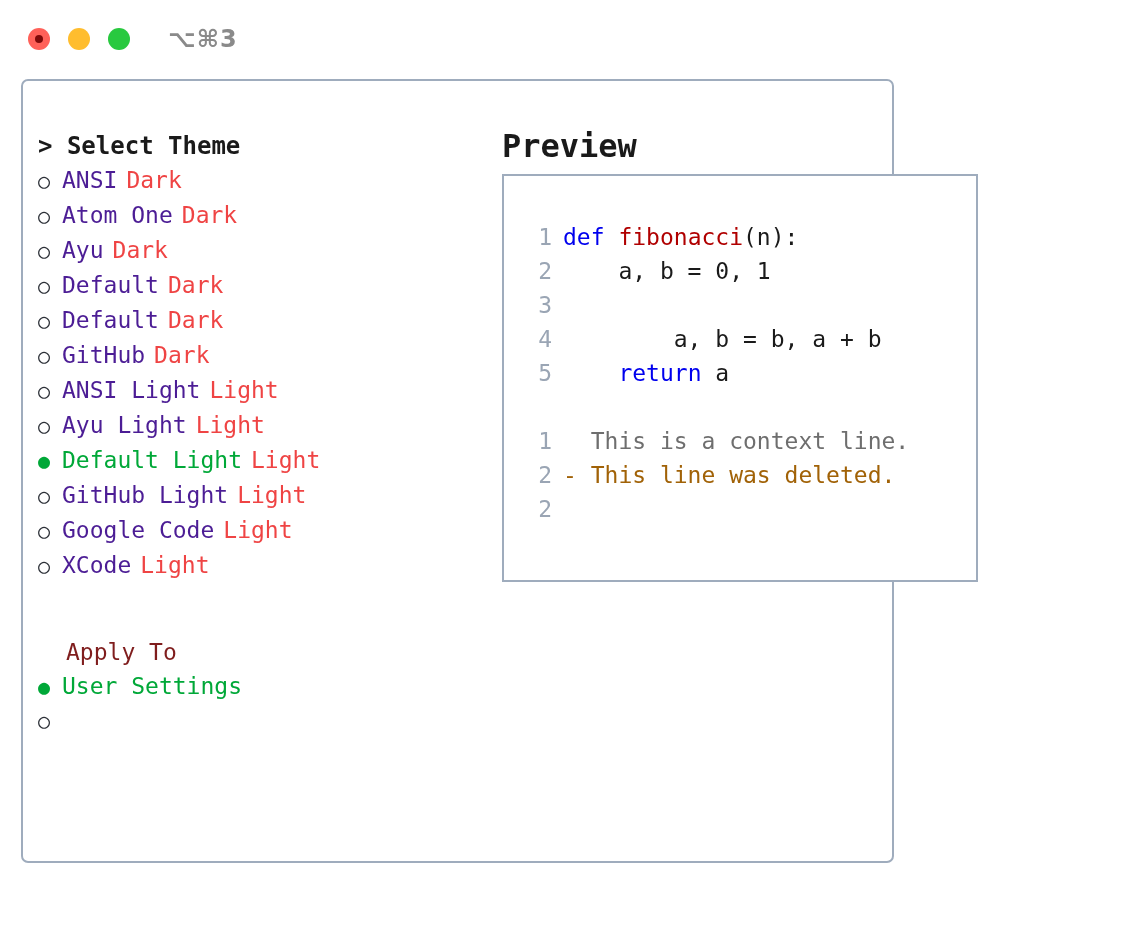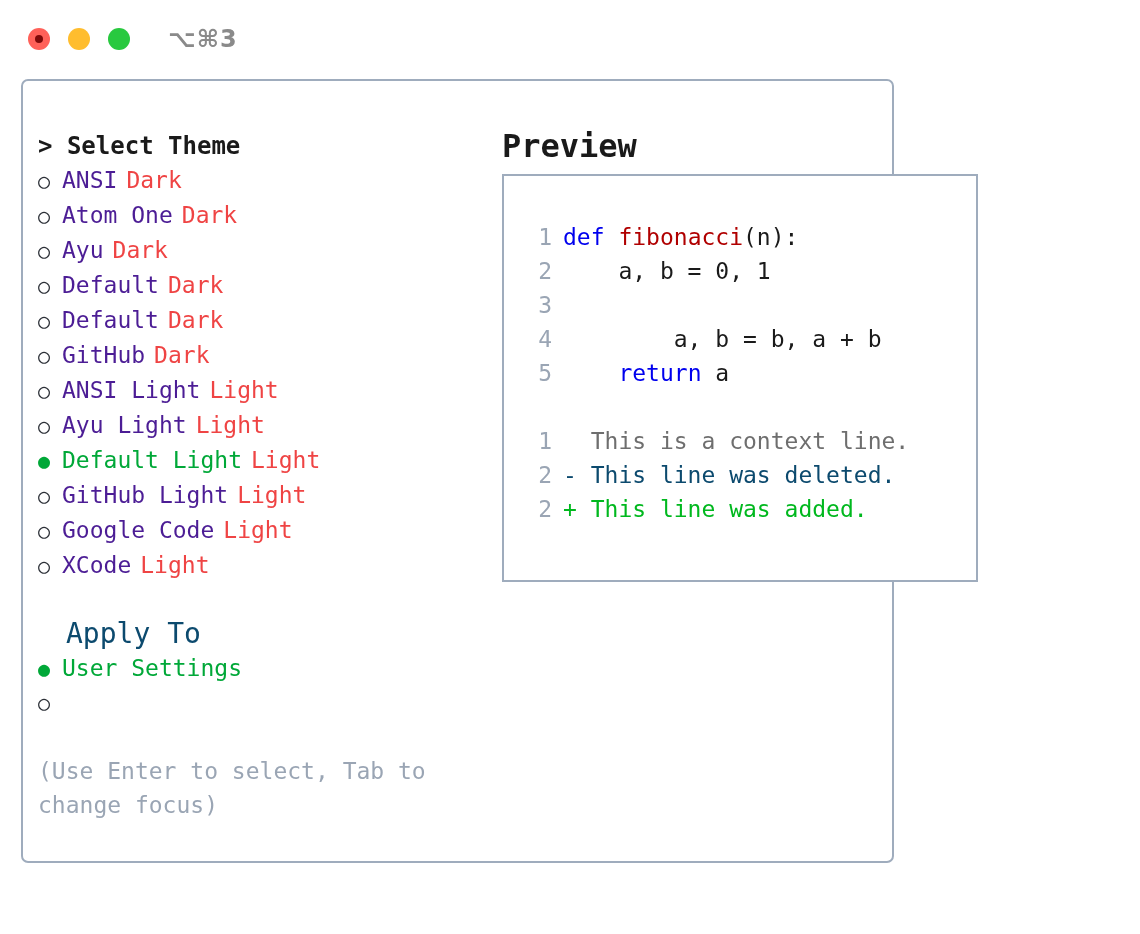--- a/index.html
+++ b/index.html
@@ -116,25 +116,26 @@
   }
   .opt-row.selected .opt-marker { color: #00a838; }
   .opt-row.selected .opt-label  { color: #00a838; }
   .opt-label { color: #4c1d95; }
   .opt-kind {
     color: #ef4444;
     margin-left: 9px;
   }
 
   .apply-heading {
-    font-size: 28px;
-    line-height: 34px;
-    color: #0c4a6e;
+    font-size: 23px;
+    line-height: 34px;
+    color: #7f1d1d;
     padding-left: 28px;
     white-space: pre;
+    margin-top: 18px;
   }
 
   .spacer-sm { height: 34px; }
 
   .hint {
     font-size: 23px;
     line-height: 34px;
     color: #9aa5b4;
     width: 408px;
     white-space: pre-wrap;
@@ -180,21 +181,21 @@
     margin-right: 11px;
   }
   .code-text { color: #1a1a1a; }
 
   .tok-kw   { color: #0000ee; }
   .tok-fn   { color: #b00000; }
   .tok-plain{ color: #1a1a1a; }
 
   .diff-gap { height: 34px; }
   .diff-context { color: #6e6e6e; }
-  .diff-del     { color: #0c4a6e; }
+  .diff-del     { color: #a16207; }
   .diff-add     { color: #00b81e; }
 </style>
 </head>
 <body>
 
 <div class="window">
 
   <div class="titlebar">
     <div class="dot red">
       <span class="inner-dot"></span>
@@ -230,37 +231,36 @@
 
         <div class="apply-heading">Apply To</div>
 
         <div id="apply-list">
             <div class="opt-row selected"><span class="opt-marker">●</span><span class="opt-label">User Settings</span></div>
             <div class="opt-row"><span class="opt-marker">○</span></div>
           </div>
 
         <div class="spacer-sm"></div>
 
-        <div class="hint">(Use Enter to select, Tab to change focus)</div>
       </div>
 
       <div class="right-col">
         <div class="preview-title">Preview</div>
         <div class="preview-box">
           <div id="code-block">
               <div class="code-line"><span class="lineno">1</span><span class="code-text"><span class="tok-kw">def </span><span class="tok-fn">fibonacci</span><span class="tok-plain">(n):</span></span></div>
               <div class="code-line"><span class="lineno">2</span><span class="code-text"><span class="tok-plain">    a, b = 0, 1</span></span></div>
               <div class="code-line"><span class="lineno">3</span></div>
               <div class="code-line"><span class="lineno">4</span><span class="code-text"><span class="tok-plain">        a, b = b, a + b</span></span></div>
               <div class="code-line"><span class="lineno">5</span><span class="code-text"><span class="tok-plain">    </span><span class="tok-kw">return</span><span class="tok-plain"> a</span></span></div>
             </div>
           <div class="diff-gap"></div>
           <div id="diff-block">
               <div class="code-line"><span class="lineno">1</span><span class="diff-context">  This is a context line.</span></div>
               <div class="code-line"><span class="lineno">2</span><span class="diff-del">- This line was deleted.</span></div>
-              <div class="code-line"><span class="lineno">2</span><span class="diff-add">+ This line was added.</span></div>
+              <div class="code-line"><span class="lineno">2</span></div>
             </div>
         </div>
       </div>
 
     </div>
   </div>
 </div>
 
 </body></html>

